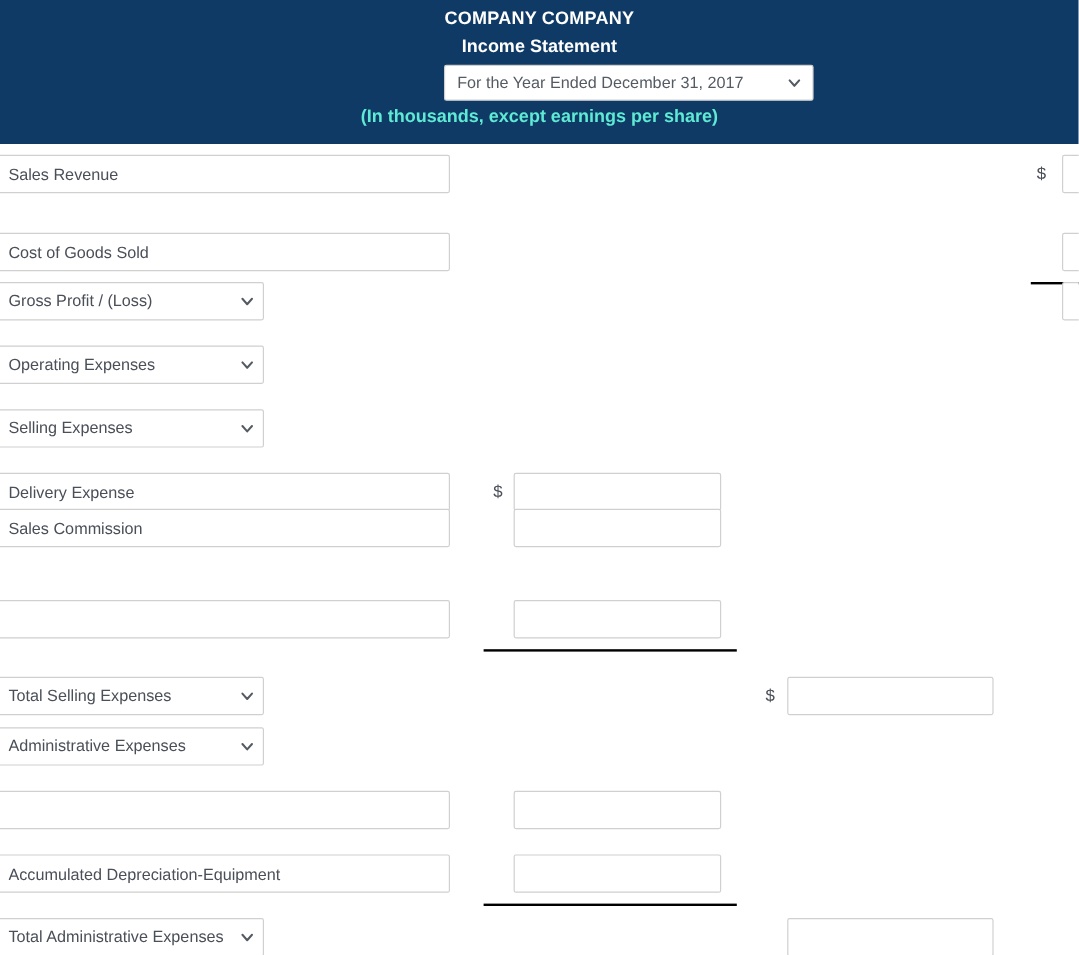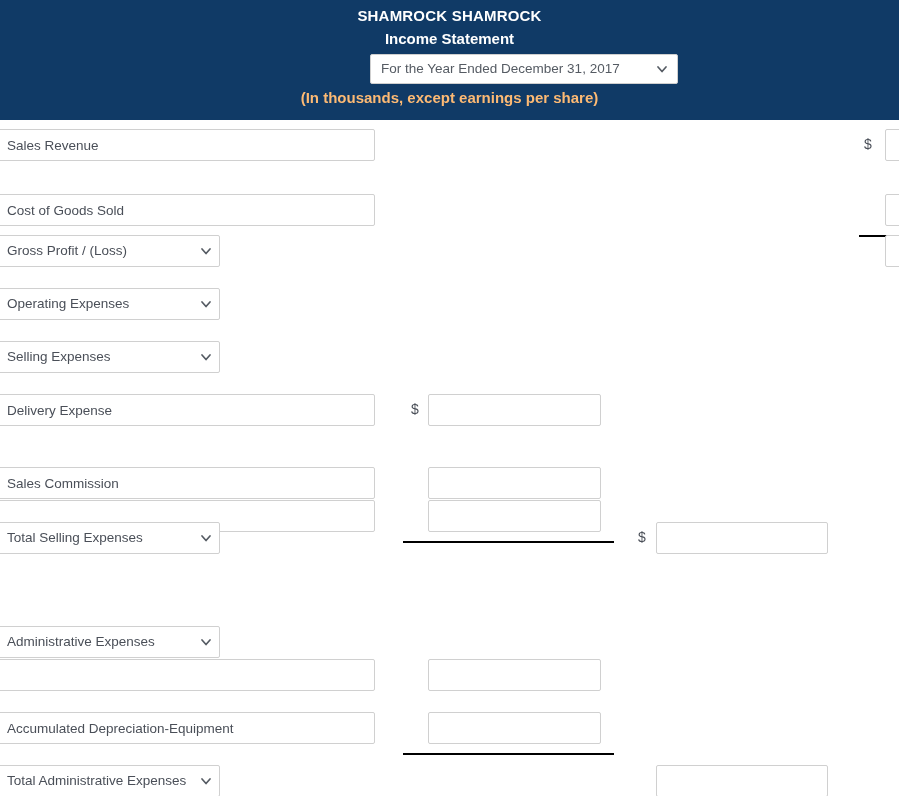--- a/index.html
+++ b/index.html
@@ -48,21 +48,21 @@
     color: #ffffff;
     text-align: center;
   }
   .banner-note {
     position: absolute;
     left: 0;
     top: 89px;
     width: 899px;
     font-size: 15px;
     font-weight: bold;
-    color: #fdba74;
+    color: #5eead4;
   }
   .period-select {
     position: absolute;
     left: 370px;
     top: 54px;
     width: 308px;
     height: 30px;
     font-family: "Liberation Sans", sans-serif;
     font-size: 13.5px;
     color: #555b63;
@@ -167,21 +167,21 @@
   }
   .rule-col2 { left: 403px; width: 211px; }
   .rule-col4 { left: 859px; width: 211px; }
 </style>
 </head>
 <body>
 
 <div id="page">
 
   <div class="banner">
-    <div class="banner-title">SHAMROCK SHAMROCK</div>
+    <div class="banner-title">COMPANY COMPANY</div>
     <div class="banner-subtitle">Income Statement</div>
     <select class="period-select"><option value="For the Year Ended December 31, 2017">For the Year Ended December 31, 2017</option><option value="For the Month Ended December 31, 2017">For the Month Ended December 31, 2017</option><option value="For the Quarter Ended December 31, 2017">For the Quarter Ended December 31, 2017</option><option value="December 31, 2017">December 31, 2017</option></select>
     <span class="period-caret">
       <svg width="14" height="14" viewBox="0 0 14 14">
           <path d="M3 5 L7 9.5 L11 5" fill="none" stroke="#555b63" stroke-width="1.7" stroke-linecap="round" stroke-linejoin="round"></path>
         </svg>
     </span>
     <div class="banner-note">(In thousands, except earnings per share)</div>
   </div>
 
@@ -219,40 +219,40 @@
           <svg width="14" height="14" viewBox="0 0 14 14">
             <path d="M3 5 L7 9.5 L11 5" fill="none" stroke="#555b63" stroke-width="1.7" stroke-linecap="round" stroke-linejoin="round"></path>
           </svg>
         </span>
       </div>
       <div class="row" style="top: 394px;">
         <input type="text" class="acct-input" placeholder="" value="Delivery Expense" style="">
         <span class="dollar dollar-col2">$</span>
         <input type="text" class="amt-input amt-col2" style="">
       </div>
-      <div class="row" style="top: 467px;">
+      <div class="row" style="top: 424px;">
         <input type="text" class="acct-input" placeholder="" value="Sales Commission" style="">
         <input type="text" class="amt-input amt-col2" style="">
       </div>
       <div class="row" style="top: 500px;">
         <input type="text" class="acct-input" placeholder="" style="">
         <input type="text" class="amt-input amt-col2" style="">
         <div class="rule rule-col2" style="top: 41px;"></div>
       </div>
-      <div class="row" style="top: 522px;">
+      <div class="row" style="top: 564px;">
         <select class="acct-select"><option value="Total Selling Expenses">Total Selling Expenses</option><option value="Total Administrative Expenses">Total Administrative Expenses</option><option value="Total Operating Expenses">Total Operating Expenses</option></select>
         <span class="sel-caret">
           <svg width="14" height="14" viewBox="0 0 14 14">
             <path d="M3 5 L7 9.5 L11 5" fill="none" stroke="#555b63" stroke-width="1.7" stroke-linecap="round" stroke-linejoin="round"></path>
           </svg>
         </span>
         <span class="dollar dollar-col3">$</span>
         <input type="text" class="amt-input amt-col3" style="">
       </div>
-      <div class="row" style="top: 626px;">
+      <div class="row" style="top: 606px;">
         <select class="acct-select"><option value="Administrative Expenses">Administrative Expenses</option><option value="Selling Expenses">Selling Expenses</option></select>
         <span class="sel-caret">
           <svg width="14" height="14" viewBox="0 0 14 14">
             <path d="M3 5 L7 9.5 L11 5" fill="none" stroke="#555b63" stroke-width="1.7" stroke-linecap="round" stroke-linejoin="round"></path>
           </svg>
         </span>
       </div>
       <div class="row" style="top: 659px;">
         <input type="text" class="acct-input" placeholder="" style="">
         <input type="text" class="amt-input amt-col2" style="">

